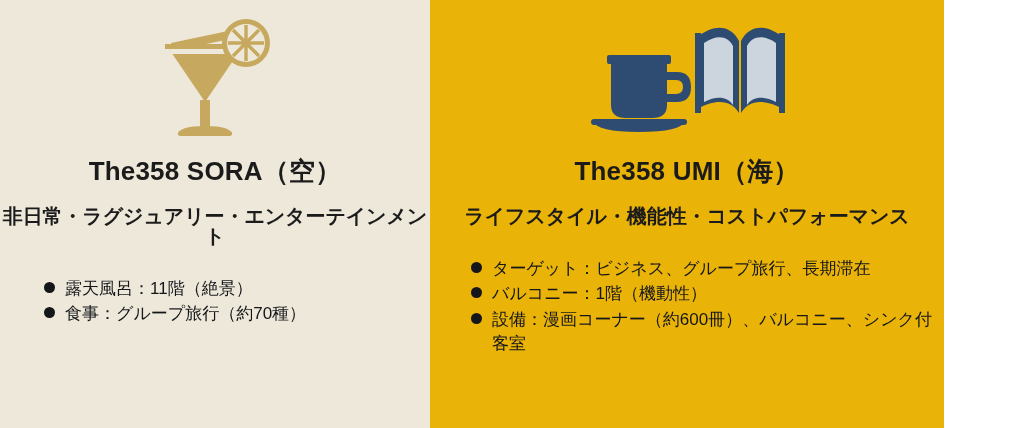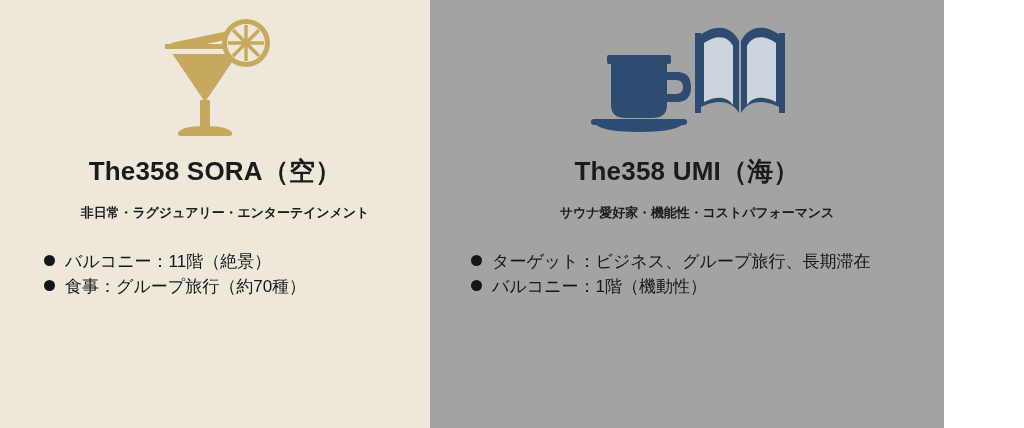--- a/index.html
+++ b/index.html
@@ -22,48 +22,47 @@
     box-sizing: border-box;
     position: relative;
     height: 428px;
   }
   .panel-sora {
     width: 430px;
     background: #ede8d9;
   }
   .panel-umi {
     width: 514px;
-    background: #a3a3a3;
+    background: #eab308;
   }
   .icon-wrap {
     height: 152px;
     display: flex;
     align-items: center;
     justify-content: center;
     padding-top: 2px;
     box-sizing: border-box;
   }
   .panel-title {
     text-align: center;
     font-size: 26px;
     font-weight: 700;
     letter-spacing: 0.2px;
     color: #1b1b1b;
     line-height: 1;
     margin-top: 6px;
   }
   .panel-subtitle {
     text-align: center;
-    font-size: 13px;
+    font-size: 20px;
     font-weight: 700;
     color: #1b1b1b;
     line-height: 1;
     margin-top: 21px;
     letter-spacing: -0.1px;
-    padding-left: 20px;
   }
   .bullet-list {
     margin: 0;
     padding: 0;
     list-style: none;
     margin-top: 31px;
     font-size: 17px;
     font-weight: 500;
     color: #14161a;
     line-height: 1.44;
@@ -125,21 +124,21 @@
         </svg>
       </span>
     </div>
 
     <h2 class="panel-title">The358 SORA（空）</h2>
     <p class="panel-subtitle">非日常・ラグジュアリー・エンターテインメント</p>
 
     <ul class="bullet-list">
       <li class="bullet-item">
         <span class="bullet-dot"></span>
-        <span>バルコニー：11階（絶景）</span>
+        <span>露天風呂：11階（絶景）</span>
       </li>
       <li class="bullet-item">
         <span class="bullet-dot"></span>
         <span>食事：グループ旅行（約70種）</span>
       </li>
     </ul>
   </section>
 
   <section class="panel panel-umi">
 
@@ -180,27 +179,31 @@
             <path d="M187 26
                      C174 17 163 19 158 29
                      L158 88
                      C164 79 175 79 187 85 Z"></path>
           </g>
         </svg>
       </span>
     </div>
 
     <h2 class="panel-title">The358 UMI（海）</h2>
-    <p class="panel-subtitle">サウナ愛好家・機能性・コストパフォーマンス</p>
+    <p class="panel-subtitle">ライフスタイル・機能性・コストパフォーマンス</p>
 
     <ul class="bullet-list">
       <li class="bullet-item">
         <span class="bullet-dot"></span>
         <span>ターゲット：ビジネス、グループ旅行、長期滞在</span>
       </li>
       <li class="bullet-item">
         <span class="bullet-dot"></span>
         <span>バルコニー：1階（機動性）</span>
+      </li>
+      <li class="bullet-item">
+        <span class="bullet-dot"></span>
+        <span>設備：漫画コーナー（約600冊）、バルコニー、シンク付客室</span>
       </li>
     </ul>
   </section>
 
 </div>
 
 </body></html>

